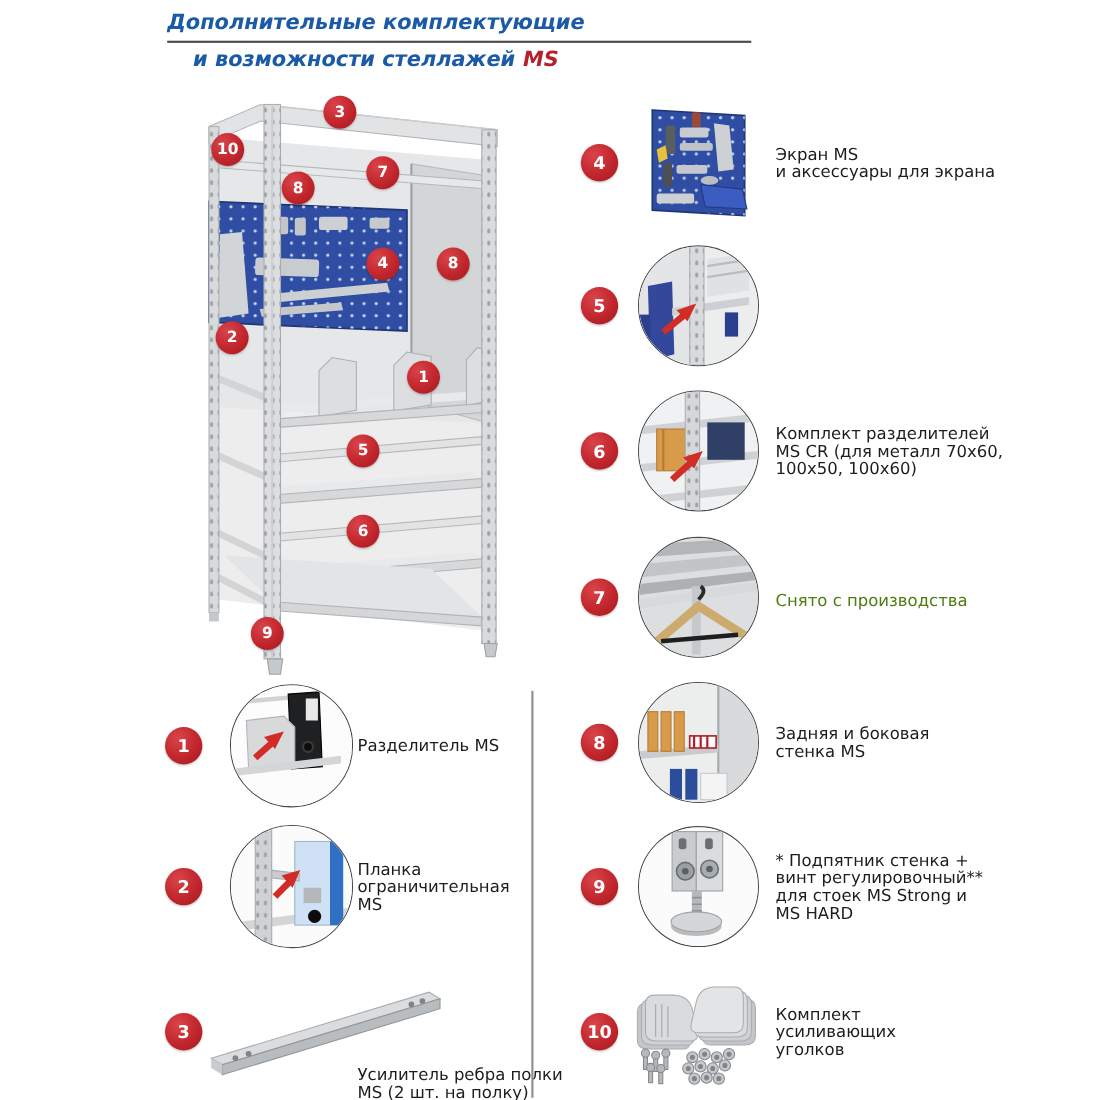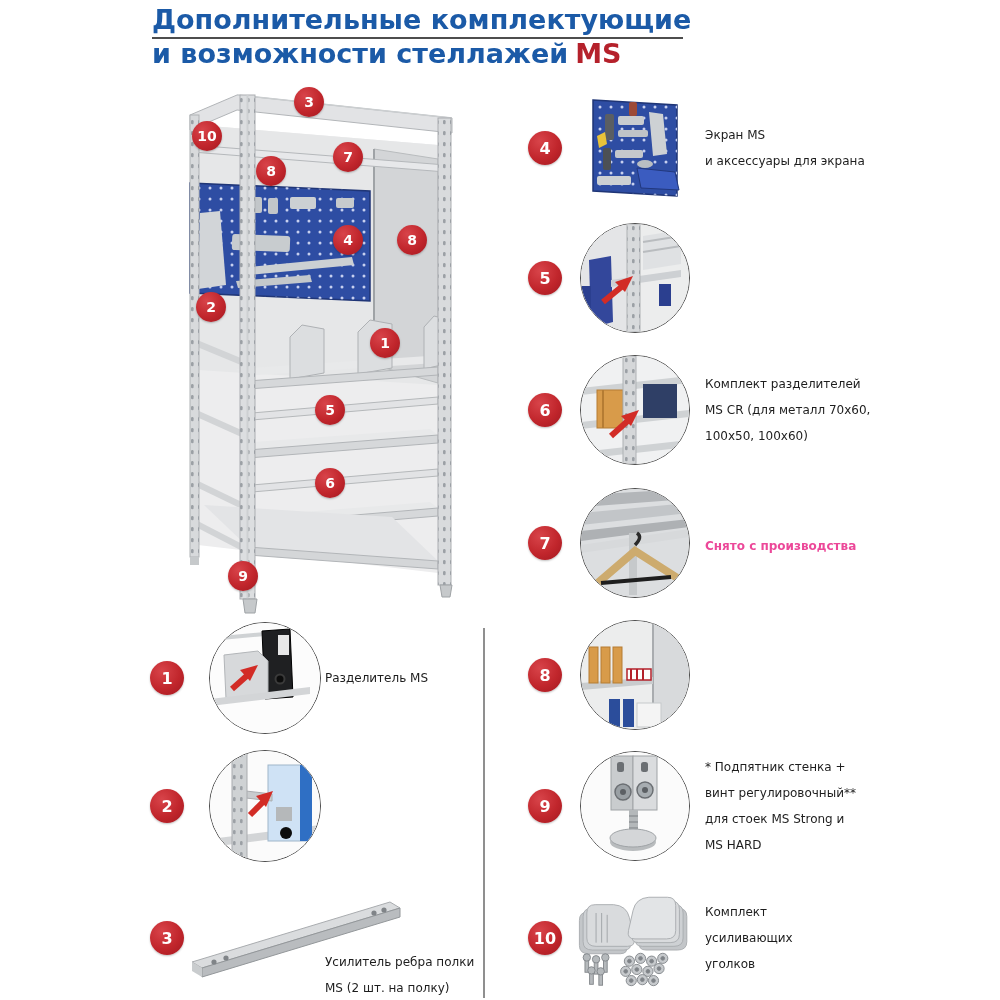--- a/index.html
+++ b/index.html
@@ -2,22 +2,22 @@
 <html><head>
 <meta charset="utf-8">
 <style>
   html,body{margin:0;padding:0;}
   body{
     width:1000px;height:1000px;position:relative;background:#ffffff;
     font-family:"DejaVu Sans","Liberation Sans",sans-serif;color:#222;overflow:hidden;
   }
   
   .title{position:absolute;left:152px;top:5px;}
-  .title .t1,.title .t2{font-size:27px;font-weight:bold;color:#1b5aa7;line-height:30px;white-space:nowrap;}
-  .title .t2{margin-top:4px;}
+  .title .t1,.title .t2{font-size:19px;font-weight:bold;color:#1b5aa7;line-height:30px;white-space:nowrap;font-style:italic;}
+  .title .t2{margin-top:4px;text-align:center;}
   .title .hl{color:#b5212b;margin-left:7px;}
   .t-underline{position:absolute;left:152px;top:37px;width:531px;height:2px;background:#4d4d4d;}
   
   .badge{
     position:absolute;width:34px;height:34px;border-radius:50%;
     background:radial-gradient(circle at 35% 30%, #d8444a 0%, #c1262c 55%, #a31820 100%);
     color:#fff;font-weight:bold;font-size:16px;display:flex;align-items:center;justify-content:center;
     box-shadow:0 1px 2px rgba(0,0,0,.25);
   }
   .badge-sm{width:30px;height:30px;font-size:14px;}
@@ -25,24 +25,24 @@
   .rack{position:absolute;left:140px;top:85px;width:360px;height:530px;}
   .rack svg{position:absolute;left:0;top:0;}
   .rack .badge{z-index:5;}
   
   .item-row{position:absolute;width:470px;height:130px;}
   .item-row .badge{left:0;top:50%;transform:translateY(-50%);}
   .row-left .badge{left:0;}
   .row-right .badge{left:8px;}
   .item-img{position:absolute;left:52px;top:50%;transform:translateY(-50%);width:125px;display:flex;align-items:center;justify-content:center;}
   .photo-circle{border-radius:50%;border:1.6px solid #4a4a4a;overflow:hidden;background:#fff;width:108px;height:108px;flex:none;}
-  .item-text{position:absolute;left:185px;top:50%;transform:translateY(-50%);font-size:12px;line-height:26px;color:#1d1d1d;}
+  .item-text{position:absolute;left:185px;top:50%;transform:translateY(-50%);font-size:15px;line-height:16px;color:#1d1d1d;}
   .row-left .item-text{left:175px;}
   .item-label{white-space:pre-line;}
-  .item-note{white-space:pre-line;color:#ec4899;font-weight:bold;margin-top:5px;}
+  .item-note{white-space:pre-line;color:#4d7c0f;font-weight:normal;margin-top:5px;}
   .text-low{top:auto;bottom:2px;transform:none;margin-top:34px;}
   .img-wide{left:28px;width:230px;}
   
   .v-divider{position:absolute;left:483px;top:628px;width:2px;height:370px;background:#8f8f8f;}
 </style>
 </head>
 <body>
 
 <div class="title">
   <div class="t1">Дополнительные комплектующие</div>
@@ -239,20 +239,24 @@
       <rect x="32" y="26" width="9" height="36" fill="#d89b4a" stroke="#b57c33" stroke-width="1"></rect>
       <rect x="46" y="48" width="24" height="11" fill="#fdfdfd" stroke="#b3202a" stroke-width="1.5"></rect>
       <line x1="50" y1="48" x2="50" y2="59" stroke="#b3202a" stroke-width="2"></line>
       <line x1="56" y1="48" x2="56" y2="59" stroke="#b3202a" stroke-width="2"></line>
       <line x1="62" y1="48" x2="62" y2="59" stroke="#b3202a" stroke-width="2"></line>
       <rect x="28" y="78" width="11" height="28" fill="#2b4d9b"></rect>
       <rect x="42" y="78" width="11" height="28" fill="#2b4d9b"></rect>
       <rect x="56" y="82" width="24" height="24" fill="#f4f4f4" stroke="#c6c9cb" stroke-width="1"></rect>
     </svg></div>
   </div>
+  <div class="item-text">
+      <div class="item-label">Задняя и боковая
+стенка MS</div>
+    </div>
 </div>
 
 <div class="item-row row-right" style="left:520px;top:741px">
   <div class="badge">9</div>
   <div class="item-img">
     <div class="photo-circle"><svg width="108" height="108" viewBox="0 0 108 108">
       <rect width="108" height="108" fill="#fbfbfb"></rect>
       <rect x="30" y="4" width="22" height="54" fill="#c9ccce" stroke="#9fa3a6" stroke-width="1"></rect>
       <rect x="52" y="4" width="24" height="54" fill="#dadcde" stroke="#9fa3a6" stroke-width="1"></rect>
       <rect x="36" y="10" width="7" height="10" rx="2.5" fill="#6b6f73"></rect>
@@ -370,20 +374,25 @@
       <rect x="90" y="14" width="12" height="76" fill="#2f6fc4"></rect>
       <rect x="66" y="56" width="16" height="14" fill="#b5b8ba"></rect>
       <circle cx="76" cy="82" r="6" fill="#0c0c0c"></circle>
       <polygon points="36,40 62,43 62,50 36,47" fill="#c9ccce" stroke="#a9acaf" stroke-width="1"></polygon>
       <rect x="22" y="0" width="15" height="110" fill="#cfd2d4" stroke="#a9acaf" stroke-width="1"></rect>
       <rect x="22" y="0" width="15" height="110" fill="url(#perf)"></rect>
       <line x1="40" y1="64" x2="56" y2="48" stroke="#d22c26" stroke-width="6"></line>
       <polygon points="63,40 46,45 56,56" fill="#d22c26"></polygon>
     </svg></div>
   </div>
+  <div class="item-text">
+      <div class="item-label">Планка
+ограничительная
+MS</div>
+    </div>
 </div>
 
 <div class="item-row row-left" style="left:150px;top:873px">
   <div class="badge">3</div>
   <div class="item-img img-wide">
     <svg width="230" height="100" viewBox="0 0 230 100">
       <polygon points="14,74 212,14 222,20 24,80" fill="#dadcde" stroke="#a9acaf" stroke-width="1"></polygon>
       <polygon points="24,80 222,20 222,29 24,89" fill="#b9bcbf" stroke="#93979a" stroke-width="1"></polygon>
       <polygon points="14,74 24,80 24,89 14,83" fill="#c9ccce"></polygon>
       <circle cx="36" cy="74" r="2.6" fill="#808488"></circle>

